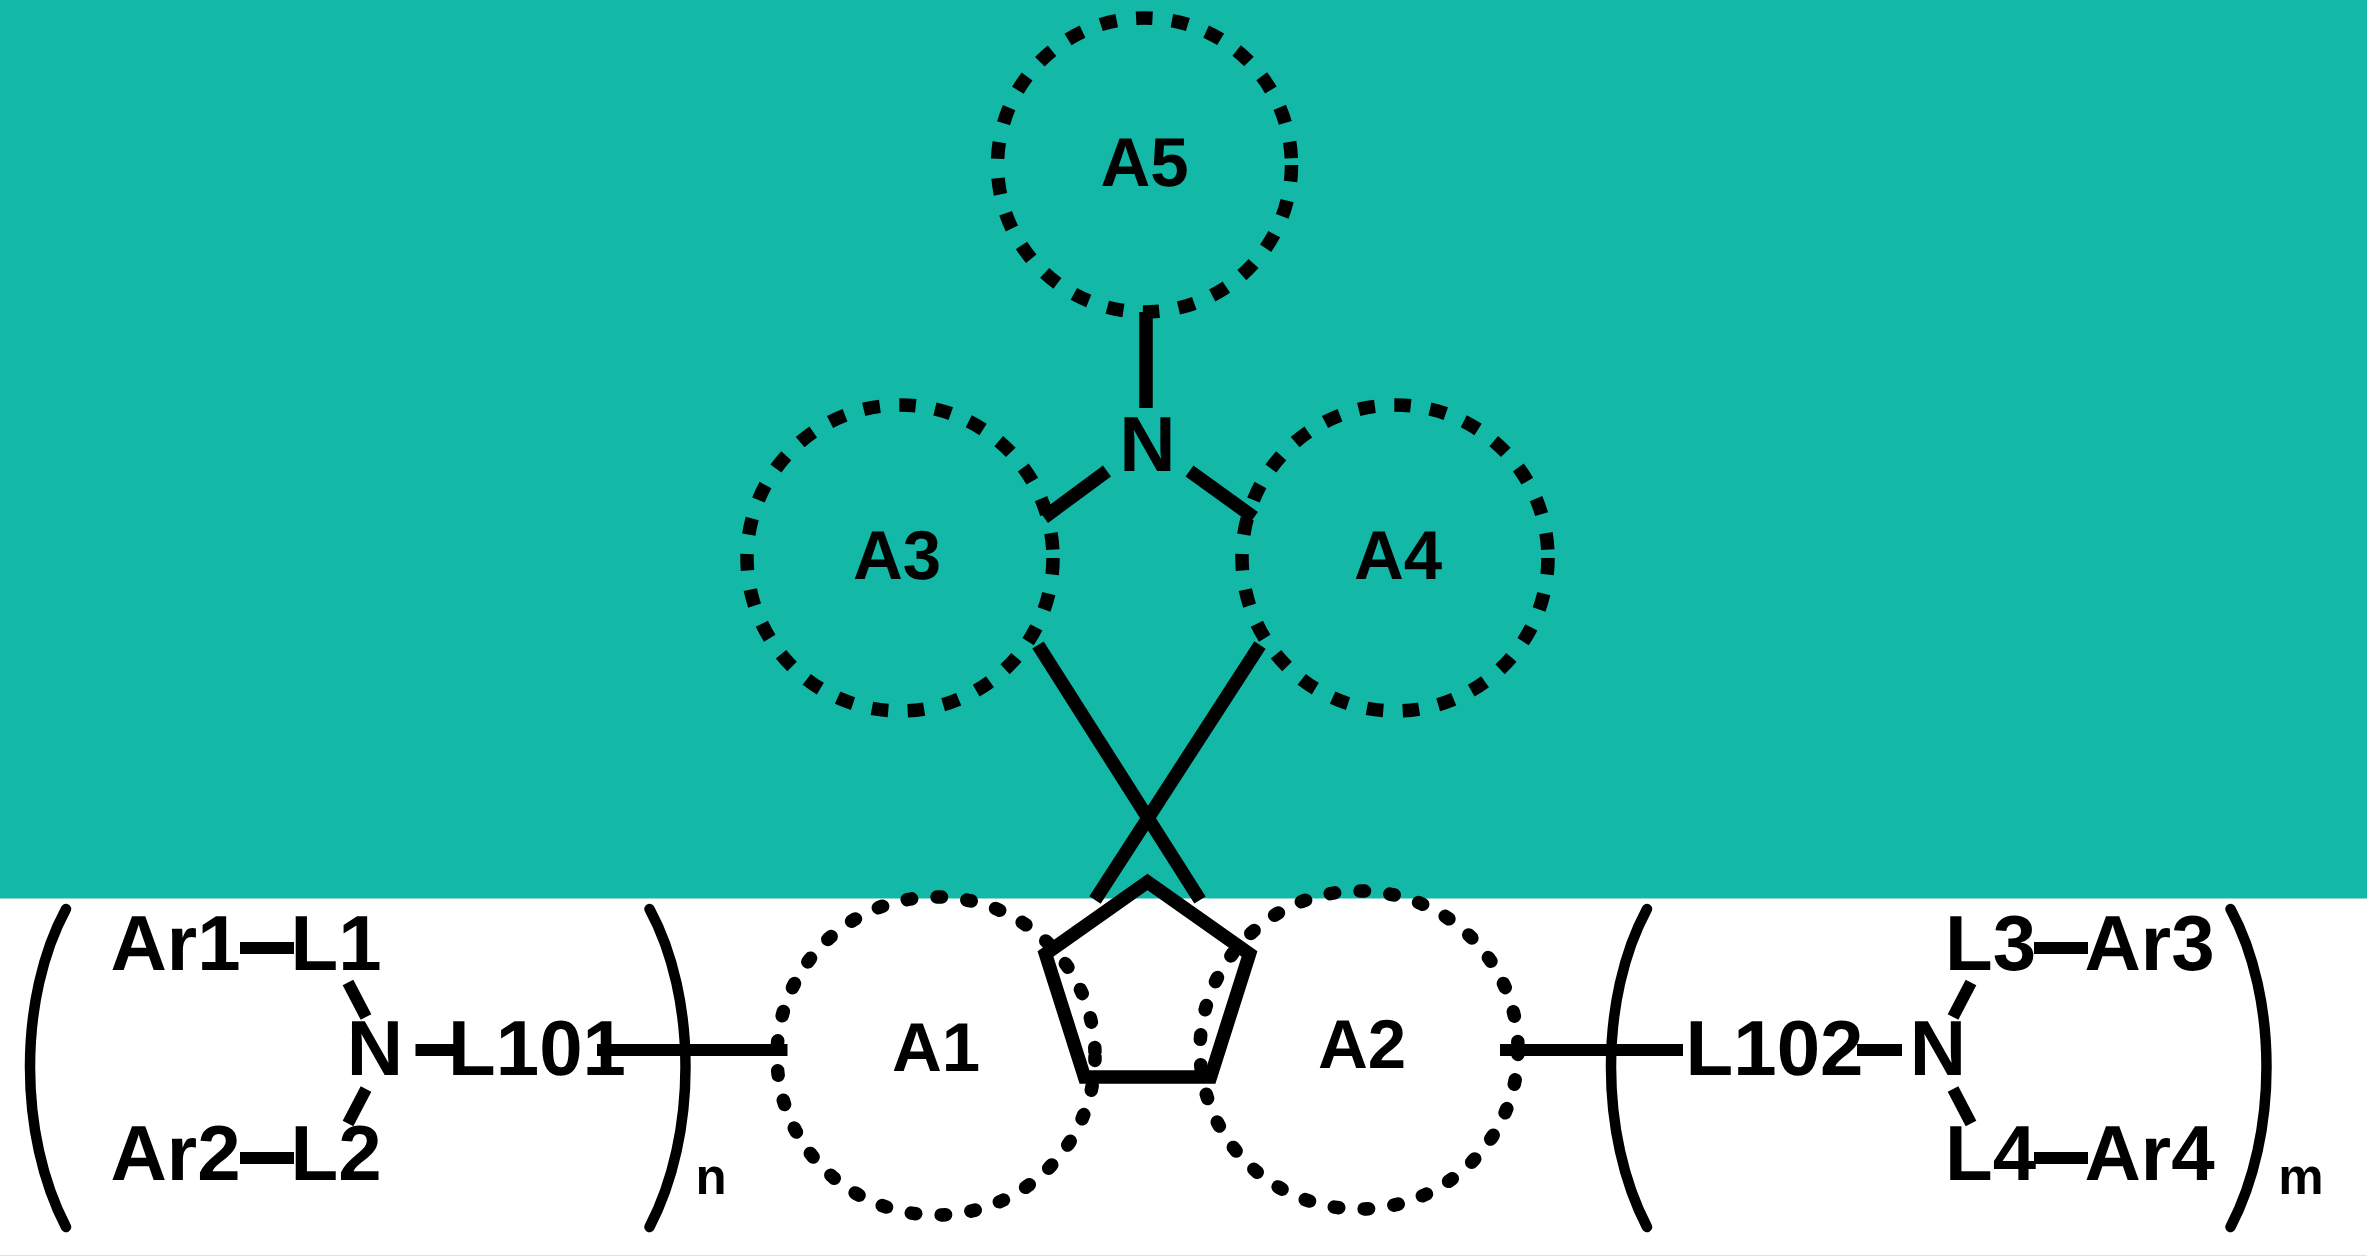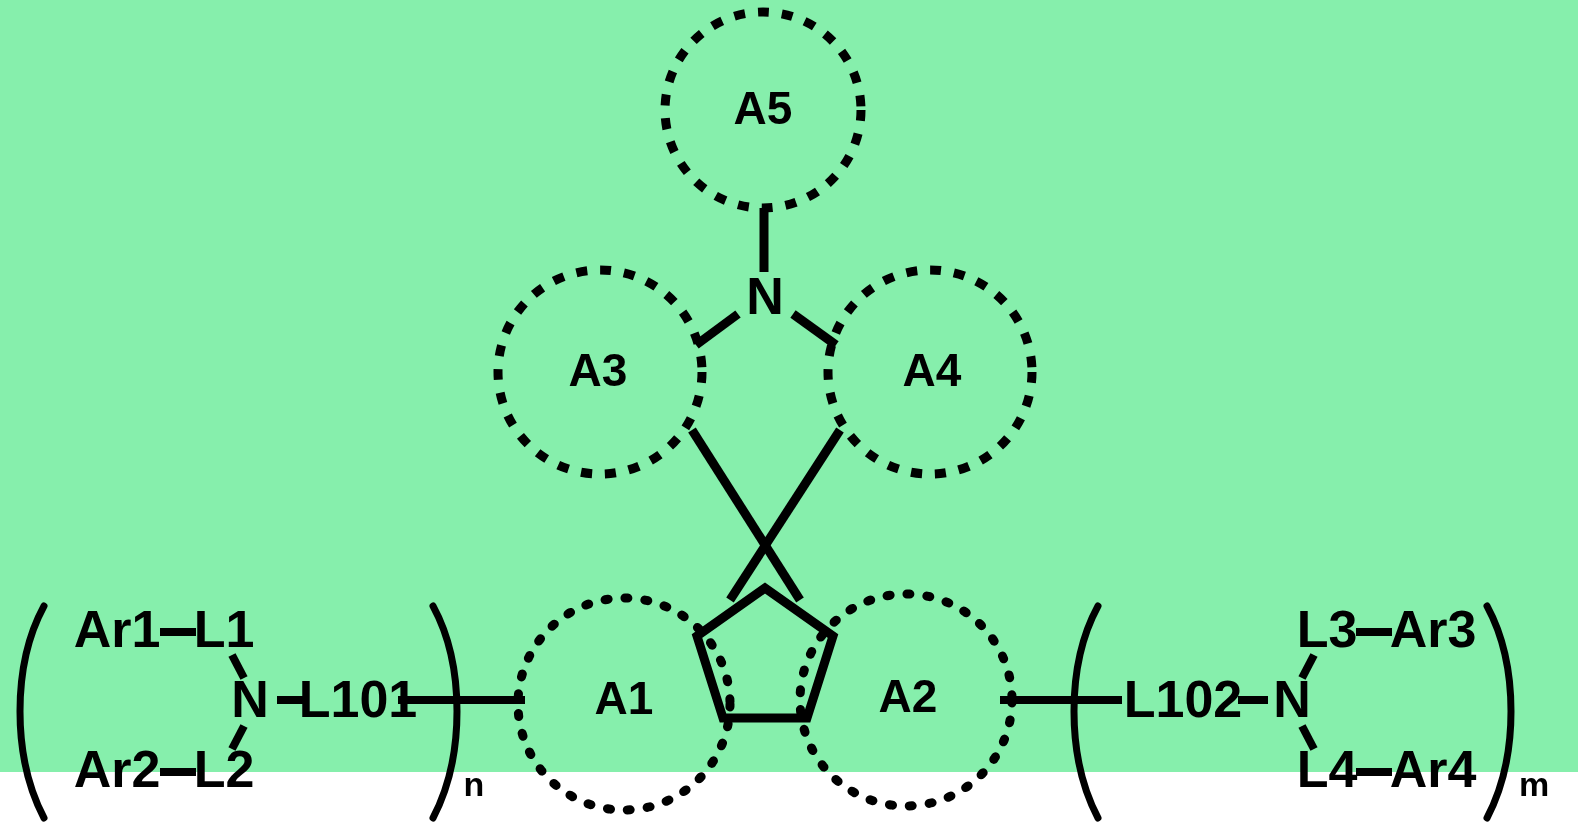--- a/index.html
+++ b/index.html
@@ -10,22 +10,22 @@
   }
   body {
     width: 1578px;
     height: 837px;
     overflow: hidden;
     font-family: "Liberation Sans", sans-serif;
   }
   #formula-canvas {
     position: relative;
     width: 1578px;
-    height: 772px;
-    background: #86efac;
+    height: 599px;
+    background: #14b8a6;
   }
   #structure-svg {
     position: absolute;
     left: 0;
     top: 0;
     width: 1578px;
     height: 837px;
     display: block;
   }
   .chem-label {

